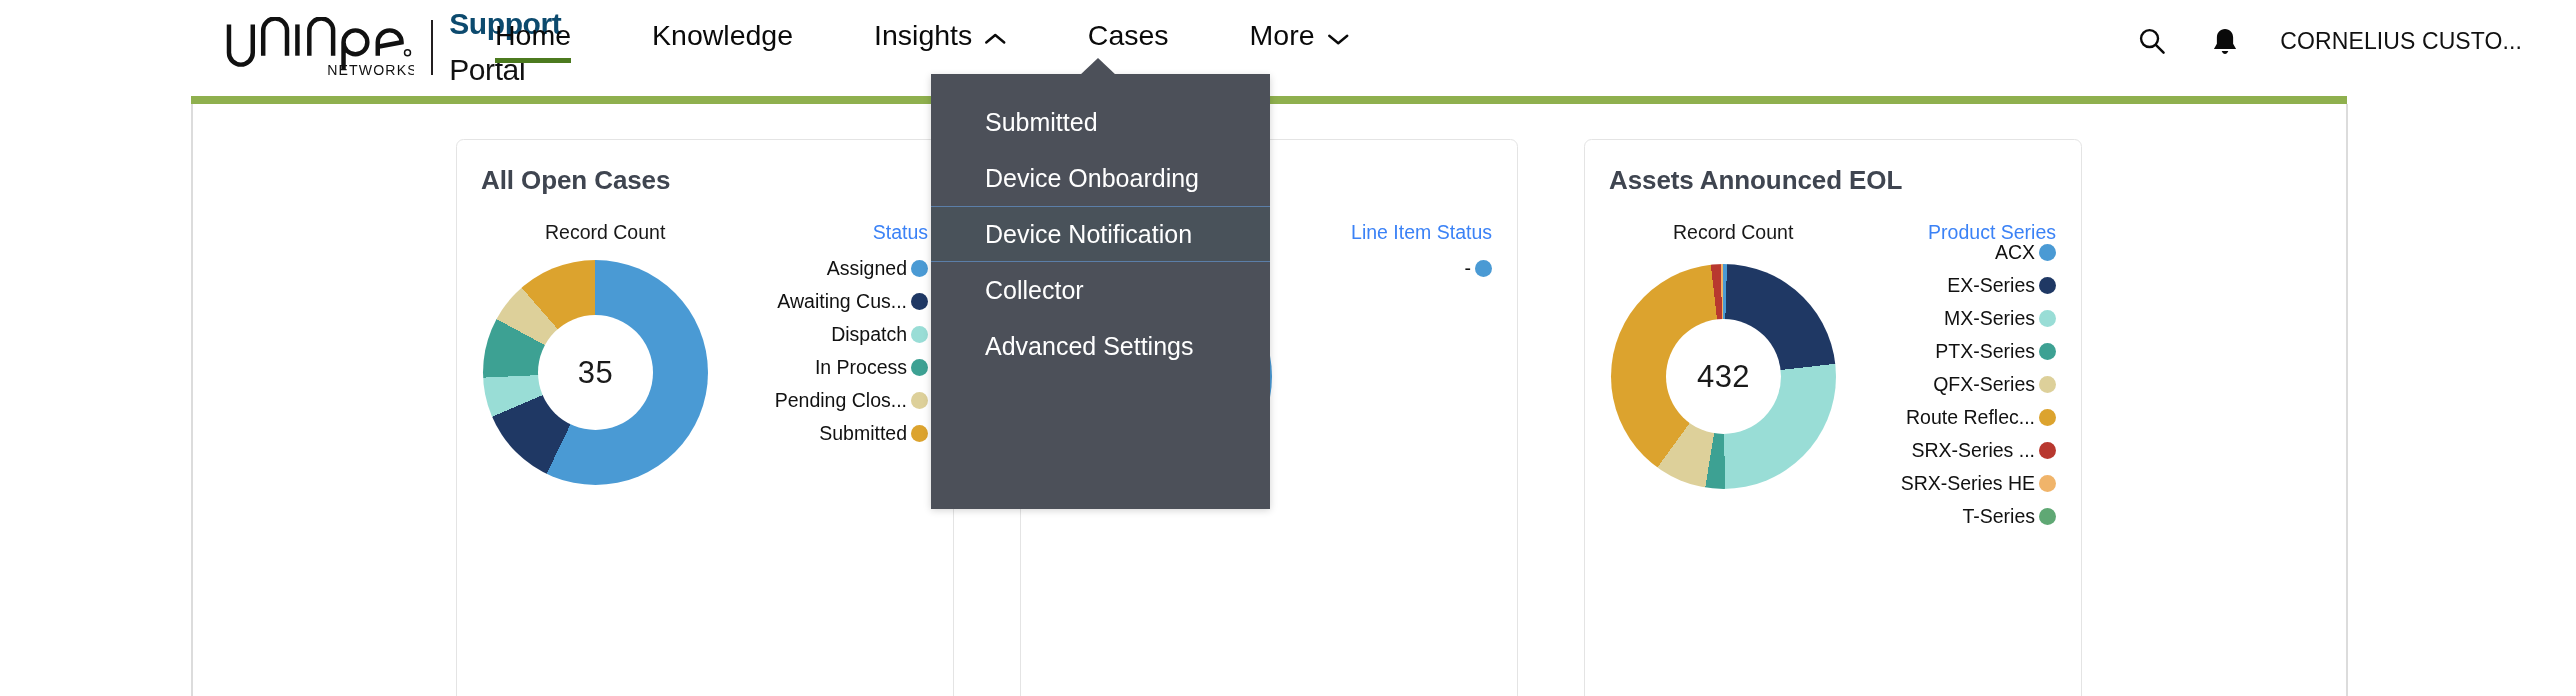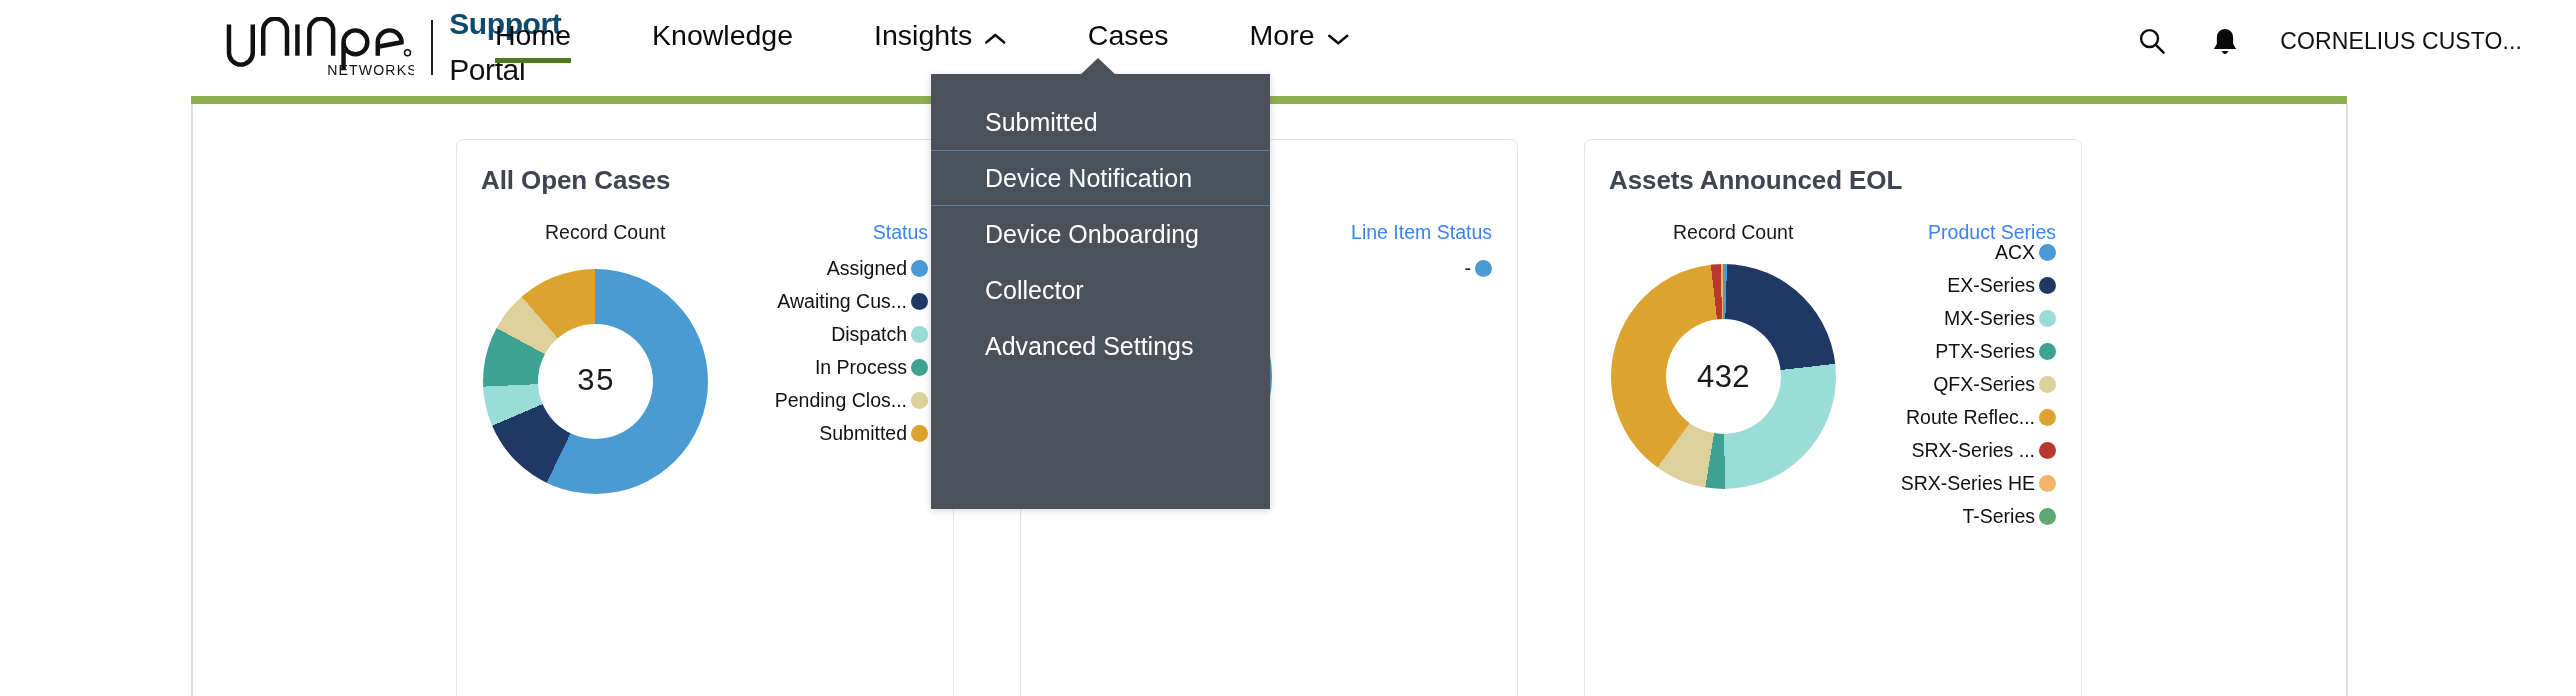--- a/index.html
+++ b/index.html
@@ -209,21 +209,21 @@
 
   <div class="green-rule"></div>
   <div class="frame-left"></div>
   <div class="frame-right"></div>
 
   <div class="card" id="card-1">
     <div class="card-title">All Open Cases</div>
     <div class="axis-label" style="left:88px;">Record Count</div>
     <div class="legend-title" style="right:25px;">Status</div>
 
-    <div class="donut-wrap" style="left:26px; top:129px;font-family:Liberation Mono, monospace;">
+    <div class="donut-wrap" style="left:26px; top:120px;">
       <div class="donut" id="donut-1" style="width: 225px; height: 225px; background: conic-gradient(rgb(74, 154, 212) 0%, rgb(74, 154, 212) 57.157%, rgb(31, 56, 100) 57.157%, rgb(31, 56, 100) 68.569%, rgb(153, 221, 214) 68.569%, rgb(153, 221, 214) 74.274%, rgb(61, 161, 147) 74.274%, rgb(61, 161, 147) 82.883%, rgb(221, 208, 154) 82.883%, rgb(221, 208, 154) 88.589%, rgb(220, 163, 46) 88.589%, rgb(220, 163, 46) 100%);">
         <div class="hole" style="left:55px; top:55px; width:115px; height:115px;">
           <span>35</span>
         </div>
       </div>
     </div>
 
     <div class="legend" id="legend-1" style="right:25px; top:112px; width:217px;">
         <div class="legend-row">
           <span class="lbl">Assigned</span>
@@ -324,27 +324,27 @@
           <span class="swatch" style="background: rgb(95, 168, 116);"></span>
         </div>
       </div>
   </div>
 
   <div class="dd-arrow"></div>
   <div class="dropdown" id="insights-dropdown">
       <div class="dd-item">
         <span>Submitted</span>
       </div>
+      <div class="dd-item">
+        <span>Device Onboarding</span>
+      </div>
       <div class="dd-item active">
         <span>Device Notification</span>
       </div>
       <div class="dd-item">
-        <span>Device Onboarding</span>
-      </div>
-      <div class="dd-item">
         <span>Collector</span>
       </div>
       <div class="dd-item">
         <span>Advanced Settings</span>
       </div>
     </div>
 
 </div>
 
 

